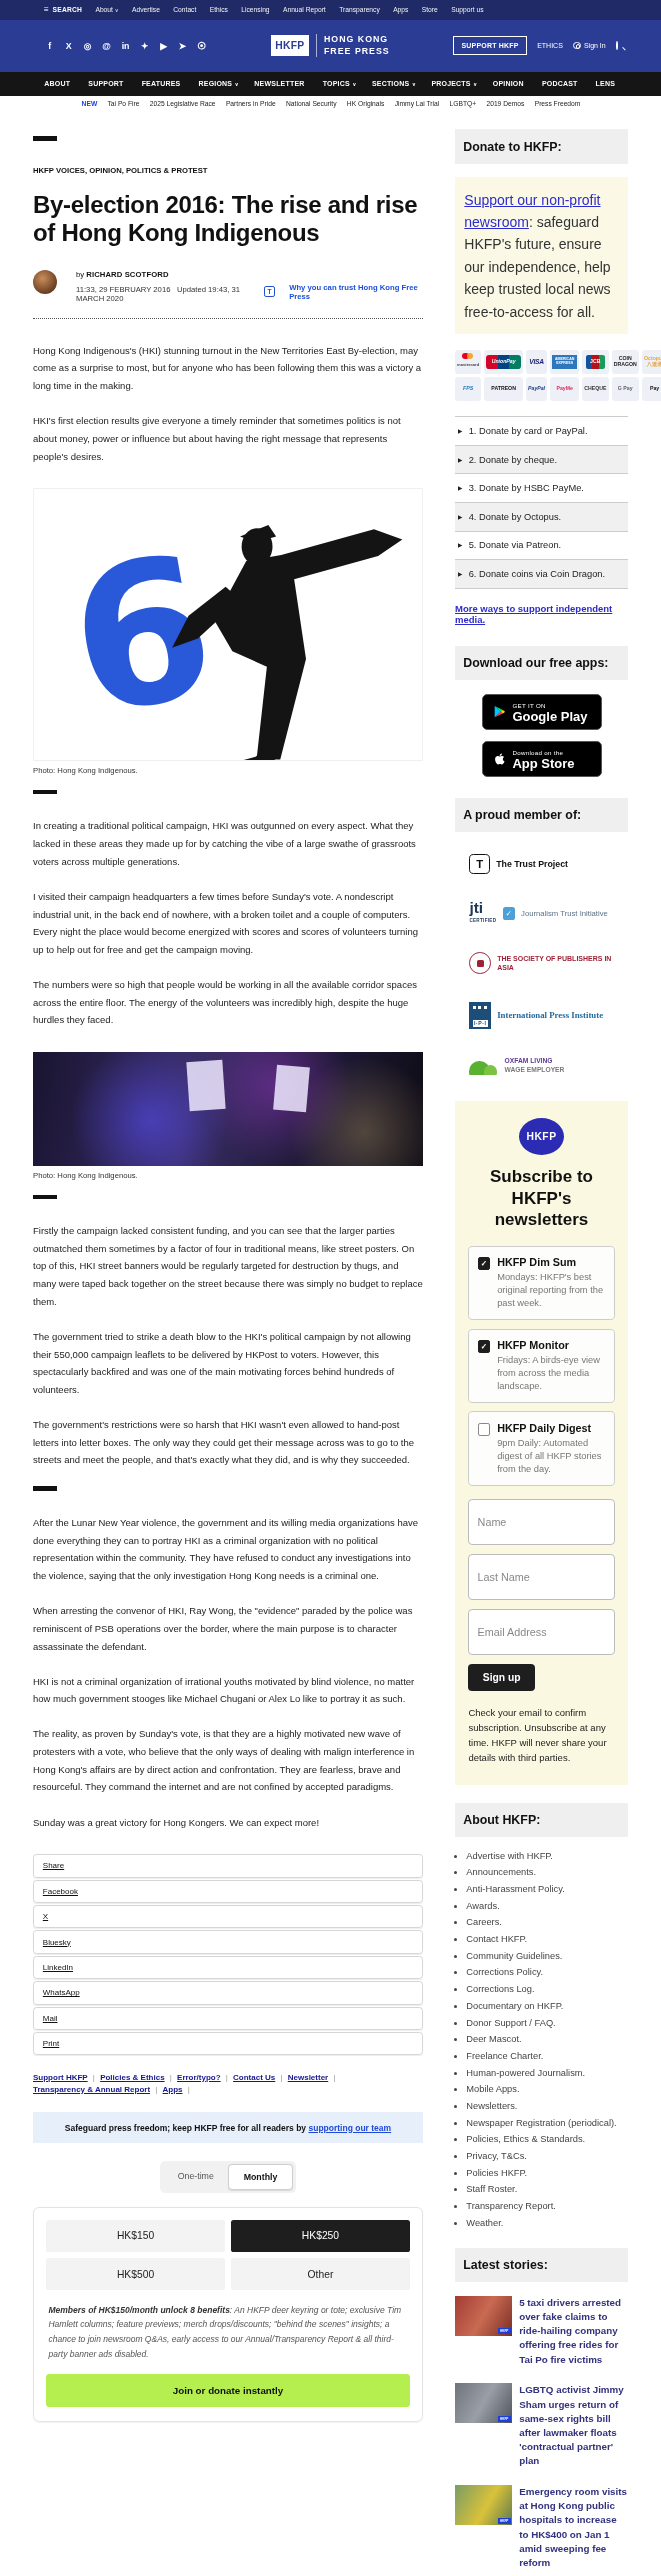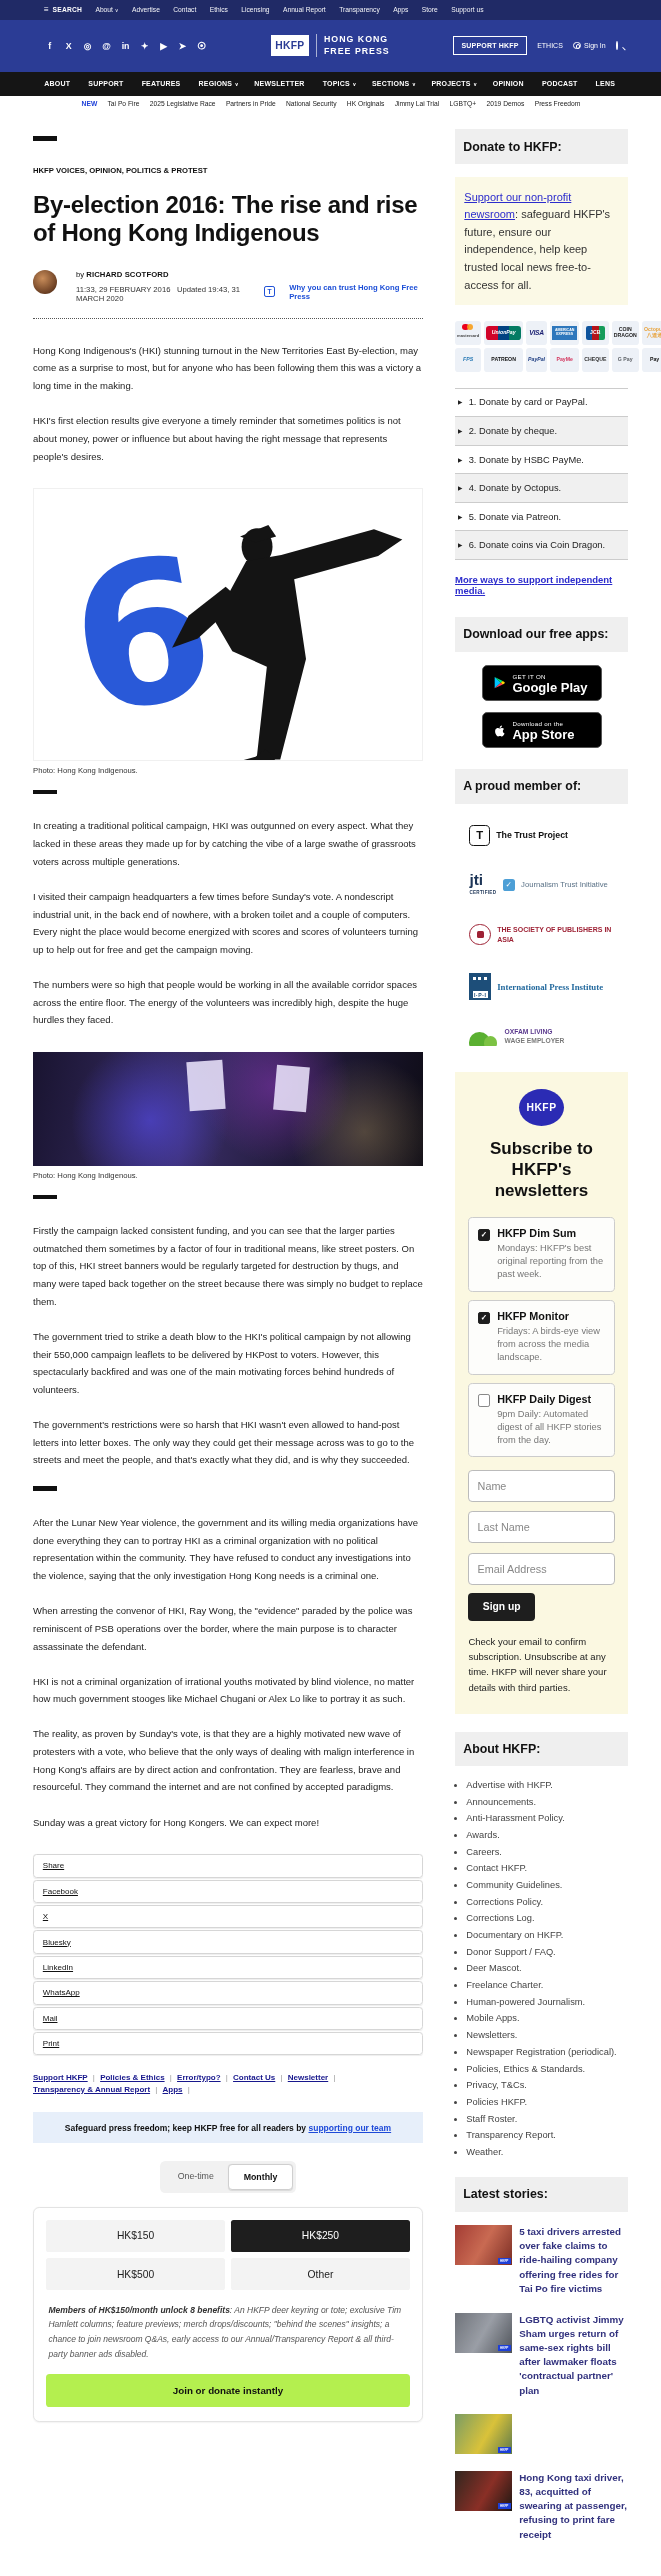--- a/index.html
+++ b/index.html
@@ -145,38 +145,38 @@
   .pm-fps { color:#2a7ab5; font-style:italic; }
   .pm-pat { color:#111; }
   .pm-pp { color:#1f3e82; font-style:italic; }
   .pm-payme { color:#d4365e; }
   .pm-chq { color:#333; font-size:5.7px; }
   .pm-gpay { color:#5f6368; }
   .pm-apay { color:#111; }
 
   
   .shead { background:#efefef; padding:10.3px 8.2px; font-size:12.4px; font-weight:bold; margin-bottom:13.4px; }
-  .donate-note { background:#fbf9e6; padding:11.3px 9.3px; font-size:11px; line-height:1.6; color:#333; margin-bottom:15.5px; }
+  .donate-note { background:#fbf9e6; padding:11.3px 9.3px; font-size:14px; line-height:1.6; color:#333; margin-bottom:15.5px; }
   .donate-note a { color:#2c2ccc; text-decoration:underline; }
   .accordion { border-top:0.5px solid #ccc; margin-bottom:14.4px; }
   .acc-row { border-bottom:0.5px solid #ccc; padding:8.8px 3.1px; font-size:9.3px; color:#222; display:flex; gap:6.2px; align-items:center; }
   .acc-row:nth-child(even) { background:#f0f0f0; }
   .acc-arrow { font-size:5.7px; }
   .moreways { display:block; color:#2c2ccc; font-weight:bold; font-size:9.5px; text-decoration:underline; margin:0 0 20.6px; }
   .memberlist { display:flex; flex-direction:column; gap:28px; align-items:flex-start; padding:8.2px 0 26px 14.4px; }
   .newsletter { background:#fbf8e1; padding:17.5px 13.4px 19.6px; margin-bottom:17.5px; }
   .nl-logo { width:45px; height:37px; background:#2b2bb4; border-radius:50%; color:#fff; font-weight:bold; font-size:10.3px; display:flex; align-items:center; justify-content:center; margin:0 auto 11.3px; letter-spacing:0.5px; }
   .nl-title { text-align:center; font-size:17px; font-weight:bold; line-height:1.25; margin-bottom:15.5px; }
   .nl-card { background:#fdfdfb; border:0.5px solid #ccc; border-radius:4.6px; padding:9.3px 8.2px; margin-bottom:8.2px; display:flex; gap:7.2px; }
   .cb { width:12.4px; height:12.4px; border:1px solid #888; border-radius:2.1px; background:#fff; flex:none; margin-top:1.5px; }
   .cb.checked { background:#1e1e1e; border-color:#1e1e1e; position:relative; }
   .cb.checked::after { content:"✓"; color:#fff; position:absolute; left:2.1px; top:0.5px; font-size:7.7px; font-weight:bold; }
   .nl-name { font-weight:bold; font-size:10.8px; margin-bottom:3.1px; }
   .nl-desc { color:#777; font-size:9.3px; line-height:1.4; }
-  .nl-input { width:100%; border:0.5px solid #bbb; border-radius:4.1px; background:#fff; height:32px; margin:4.6px 0; padding:0 8.2px; font-size:10.8px; color:#333; font-family:"Liberation Sans",sans-serif; }
+  .nl-input { width:100%; border:0.5px solid #bbb; border-radius:4.1px; background:#fff; height:46px; margin:4.6px 0; padding:0 8.2px; font-size:10.8px; color:#333; font-family:"Liberation Sans",sans-serif; }
   .nl-input::placeholder { color:#888; }
   .nl-btn { background:#1e1e1e; color:#fff; border:none; border-radius:4.1px; padding:8.2px 14.4px; font-size:10.3px; font-weight:bold; margin:4.1px 0 13.4px; font-family:"Liberation Sans",sans-serif; }
   .nl-disc { font-size:9.5px; line-height:1.6; color:#222; }
   .aboutlist { padding:0 0 13.4px 11.3px; }
   .aboutlist li { font-size:9.3px; color:#444; margin-bottom:6.7px; }
   .story { display:flex; gap:7.2px; margin-bottom:16.5px; }
   .thumb { width:57px; height:40px; flex:none; position:relative; }
   .thumb::after { content:"HKFP"; position:absolute; right:1.5px; bottom:1.5px; background:#1d3fd8; color:#fff; font-size:3.1px; padding:1px 2.1px; font-weight:bold; }
   .t1 { background:linear-gradient(120deg,#a33c34,#c96a52 50%,#7a2d24); }
   .t2 { background:linear-gradient(120deg,#6f737a,#9a9ea6 50%,#4f535a); }
@@ -598,20 +598,21 @@
     <span class="story-title">5 taxi drivers arrested over fake claims to ride-hailing company offering free rides for Tai Po fire victims</span>
   </a>
 
   <a class="story">
     <span class="thumb t2"></span>
     <span class="story-title">LGBTQ activist Jimmy Sham urges return of same-sex rights bill after lawmaker floats 'contractual partner' plan</span>
   </a>
 
   <a class="story">
     <span class="thumb t3"></span>
+    <span class="story-title">Emergency room visits at Hong Kong public hospitals to increase to HK$400 on Jan 1 amid sweeping fee reform</span>
   </a>
 
   <a class="story">
     <span class="thumb t4"></span>
     <span class="story-title">Hong Kong taxi driver, 83, acquitted of swearing at passenger, refusing to print fare receipt</span>
   </a>
 
 </div>
 
     </div>

